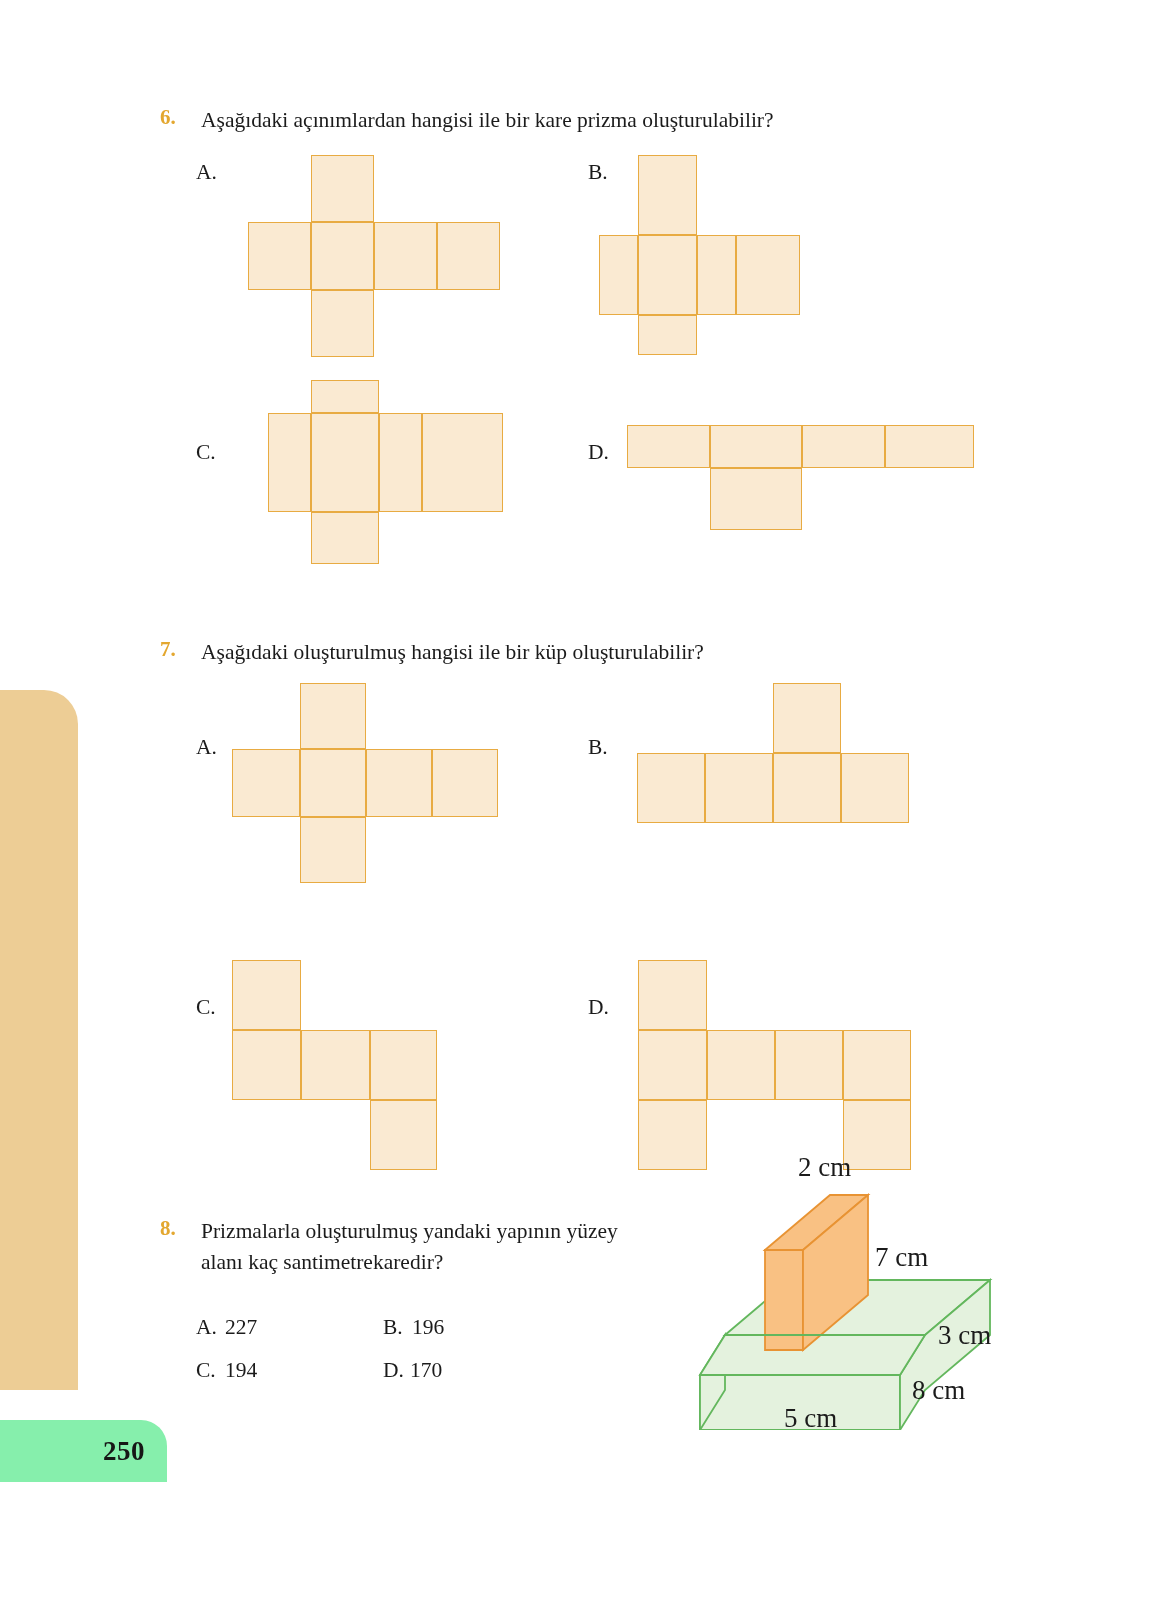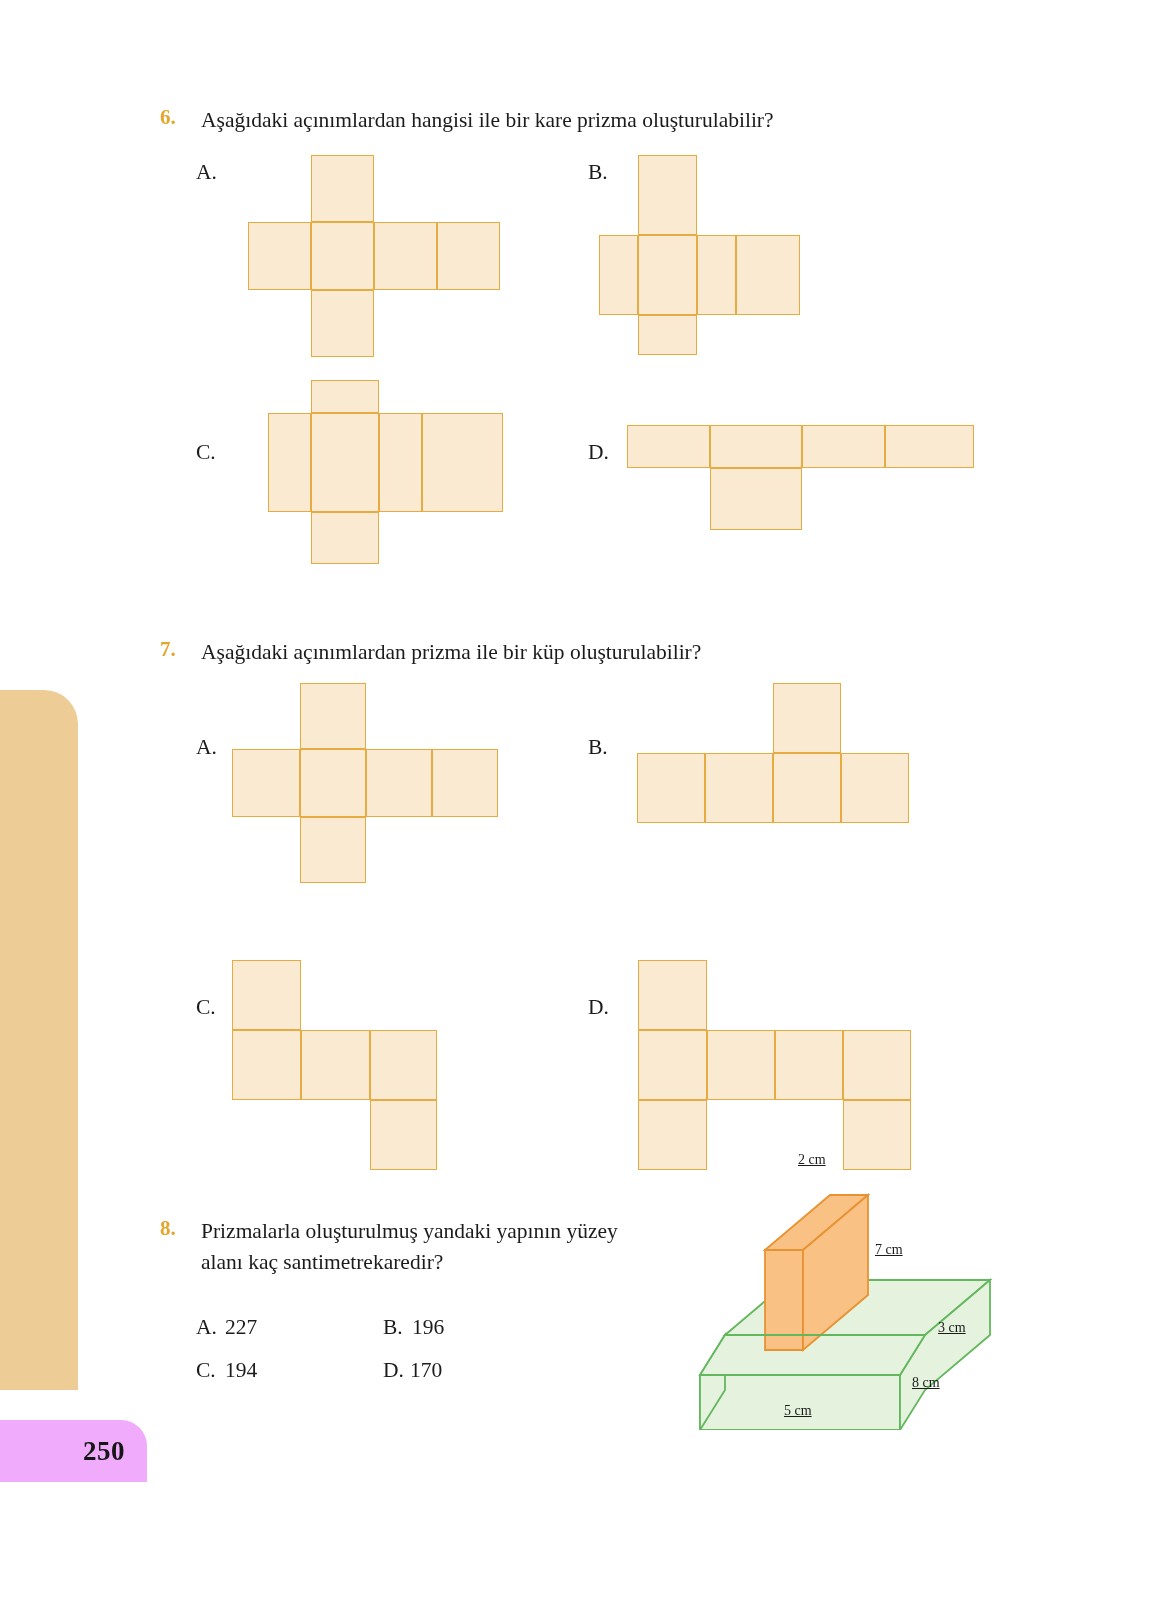--- a/index.html
+++ b/index.html
@@ -23,23 +23,23 @@
     top: 690px;
     width: 78px;
     height: 700px;
     background: #edcd95;
     border-top-right-radius: 34px;
   }
   .page-num-box {
     position: absolute;
     left: 0;
     top: 1420px;
-    width: 147px;
+    width: 167px;
     height: 62px;
-    background: #f0abfc;
+    background: #86efac;
     border-top-right-radius: 26px;
     box-sizing: border-box;
   }
   .page-num {
     position: absolute;
     right: 22px;
     top: 50%;
     transform: translateY(-50%);
     font-size: 27px;
     font-weight: bold;
@@ -99,24 +99,23 @@
   
   .figure3d {
     position: absolute;
     left: 690px;
     top: 1160px;
     width: 360px;
     height: 270px;
   }
   .dim-label {
     position: absolute;
-    font-size: 14px;
+    font-size: 27px;
     color: #1b1b1b;
     white-space: nowrap;
-    text-decoration: underline;
   }
 </style>
 </head>
 <body>
 
 <div class="side-tab"></div>
 
 <div class="page-num-box">
   <span class="page-num">250</span>
 </div>
@@ -160,21 +159,21 @@
 <div class="net" style="left:627px; top:425px; width:347px; height:105px;">
   <div class="cell" style="left:0px;   top:0px;  width:83px; height:43px;"></div>
   <div class="cell" style="left:83px;  top:0px;  width:92px; height:43px;"></div>
   <div class="cell" style="left:175px; top:0px;  width:83px; height:43px;"></div>
   <div class="cell" style="left:258px; top:0px;  width:89px; height:43px;"></div>
   <div class="cell" style="left:83px;  top:43px; width:92px; height:62px;"></div>
 </div>
 
 <div class="question" style="left:160px; top:637px; width:900px;">
   <span class="q-num">7.</span>
-  <span class="q-text">Aşağıdaki açınımlardan prizma ile bir küp oluşturulabilir?</span>
+  <span class="q-text">Aşağıdaki oluşturulmuş hangisi ile bir küp oluşturulabilir?</span>
 </div>
 
 <span class="opt-label" style="left:196px; top:735px;">A.</span>
 <div class="net" style="left:232px; top:683px; width:266px; height:200px;">
   <div class="cell" style="left:68px; top:0px;   width:66px; height:66px;"></div>
   <div class="cell" style="left:0px;  top:66px;  width:68px; height:68px;"></div>
   <div class="cell" style="left:68px; top:66px;  width:66px; height:68px;"></div>
   <div class="cell" style="left:134px;top:66px;  width:66px; height:68px;"></div>
   <div class="cell" style="left:200px;top:66px;  width:66px; height:68px;"></div>
   <div class="cell" style="left:68px; top:134px; width:66px; height:66px;"></div>

